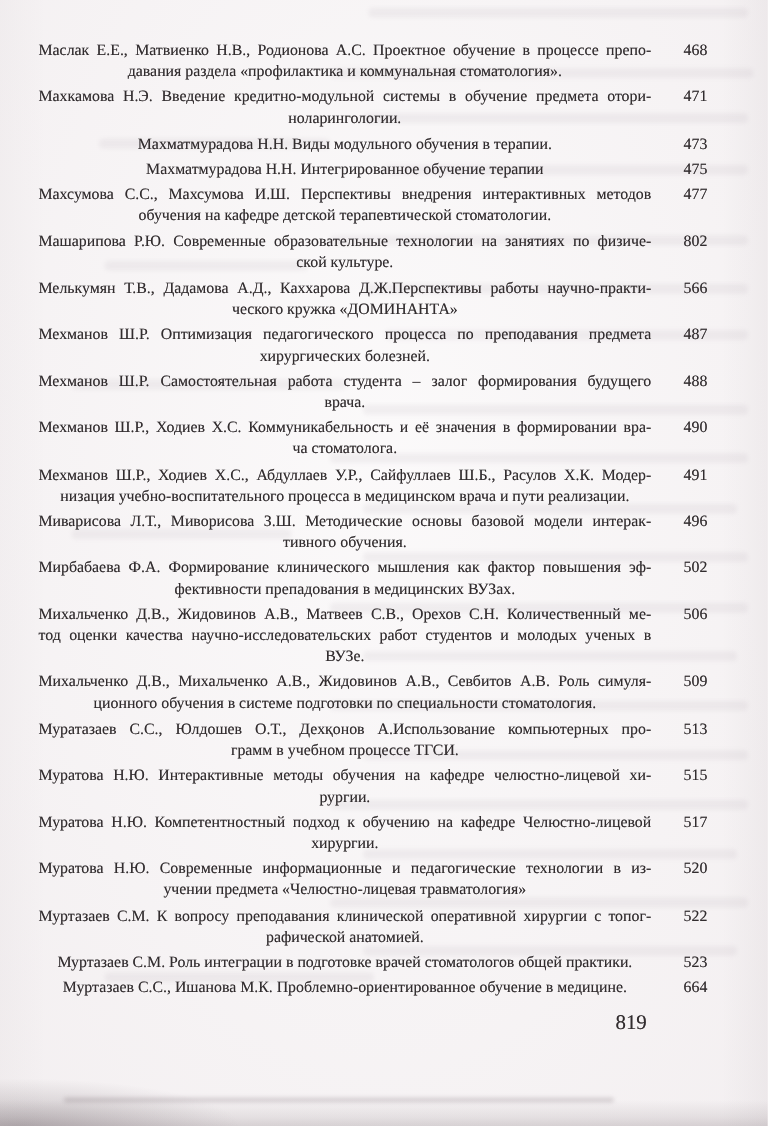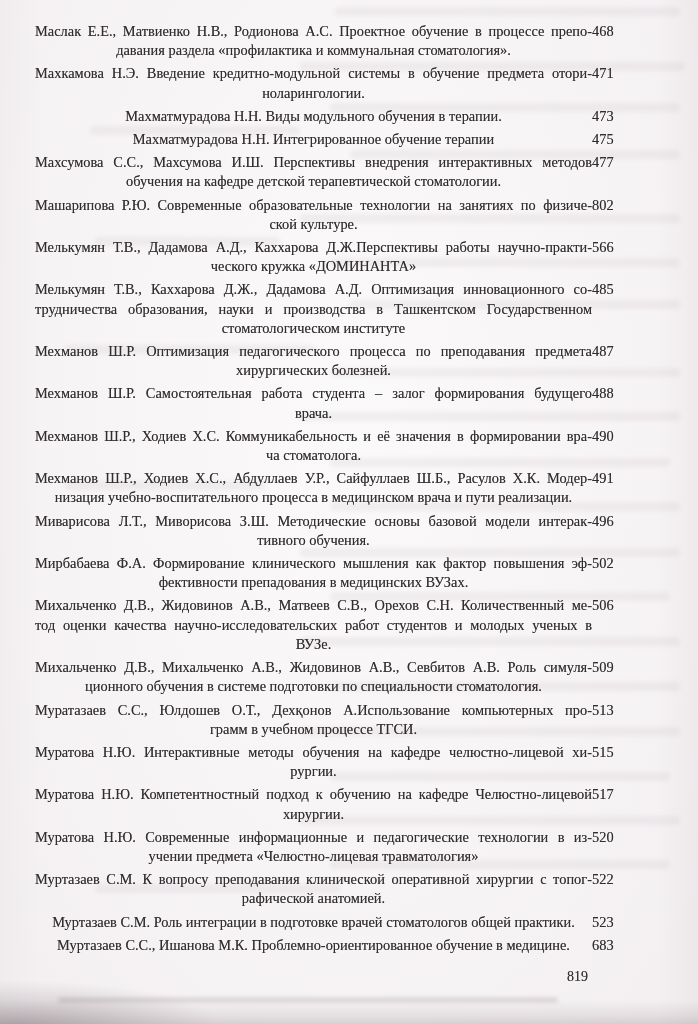--- a/index.html
+++ b/index.html
@@ -14,38 +14,38 @@
   
   body::before{
     content:""; position:absolute; inset:0; z-index:0;
     background:
       radial-gradient(ellipse at 50% 40%, rgba(255,255,255,0.5), rgba(226,218,222,0.14) 90%),
       linear-gradient(to right, rgba(150,138,144,0.05), rgba(150,138,144,0) 6%, rgba(150,138,144,0) 94%, rgba(150,138,144,0.09));
     pointer-events:none;
   }
   #content{
     position:relative; z-index:2;
-    padding:22px 55px 0 35px;
+    padding:37px 55px 0 35px;
   }
   .entry{ display:flex; margin-bottom:4px; }
   .entry-text{
     width:557px;
     font-size:14.4px; line-height:19.2px;
     text-shadow:0 0 0.45px rgba(50,45,47,0.55);
   }
   .line{ text-align:center; }
   .line.fill{ text-align:justify; text-align-last:justify; }
   .entry-page{
-    flex:1; text-align:left;
+    flex:1; text-align:right;
     font-size:14.4px; line-height:19.2px;
     text-shadow:0 0 0.45px rgba(50,45,47,0.55);
   }
   .folio{
     text-align:right; padding-right:55px;
-    font-size:14px; line-height:19.2px;
+    font-size:19px; line-height:19.2px;
     margin-top:12px;
     text-shadow:0 0 0.45px rgba(50,45,47,0.55);
   }
   
   #bleed{ position:absolute; inset:0; z-index:1; pointer-events:none; }
   .bl{
     position:absolute; height:9px; border-radius:4px;
     background:#9b8e9b; opacity:0.10; filter:blur(2px);
   }
   
@@ -138,28 +138,20 @@
       </div>
       <div class="entry">
         <div class="entry-text">
           <div class="line fill">Мелькумян Т.В., Дадамова А.Д., Каххарова Д.Ж.Перспективы работы научно-практи-</div>
           <div class="line">ческого кружка «ДОМИНАНТА»</div>
         </div>
         <div class="entry-page">566</div>
       </div>
       <div class="entry">
         <div class="entry-text">
-          <div class="line fill">Мелькумян Т.В., Каххарова Д.Ж., Дадамова А.Д. Оптимизация инновационного со-</div>
-          <div class="line fill">трудничества образования, науки и производства в Ташкентском Государственном</div>
-          <div class="line">стоматологическом институте</div>
-        </div>
-        <div class="entry-page">485</div>
-      </div>
-      <div class="entry">
-        <div class="entry-text">
           <div class="line fill">Мехманов Ш.Р. Оптимизация педагогического процесса по преподавания предмета</div>
           <div class="line">хирургических болезней.</div>
         </div>
         <div class="entry-page">487</div>
       </div>
       <div class="entry">
         <div class="entry-text">
           <div class="line fill">Мехманов Ш.Р. Самостоятельная работа студента – залог формирования будущего</div>
           <div class="line">врача.</div>
         </div>
@@ -246,21 +238,21 @@
       <div class="entry">
         <div class="entry-text">
           <div class="line">Муртазаев С.М. Роль интеграции в подготовке врачей стоматологов общей практики.</div>
         </div>
         <div class="entry-page">523</div>
       </div>
       <div class="entry">
         <div class="entry-text">
           <div class="line">Муртазаев С.С., Ишанова М.К. Проблемно-ориентированное обучение в медицине.</div>
         </div>
-        <div class="entry-page">683</div>
+        <div class="entry-page">664</div>
       </div>
     </div>
   <div class="folio">819</div>
 </div>
 
 <div class="smudge"></div>
 <div id="bottom-shadow"></div>
 <div id="corner-shadow"></div>
 
 </body></html>

